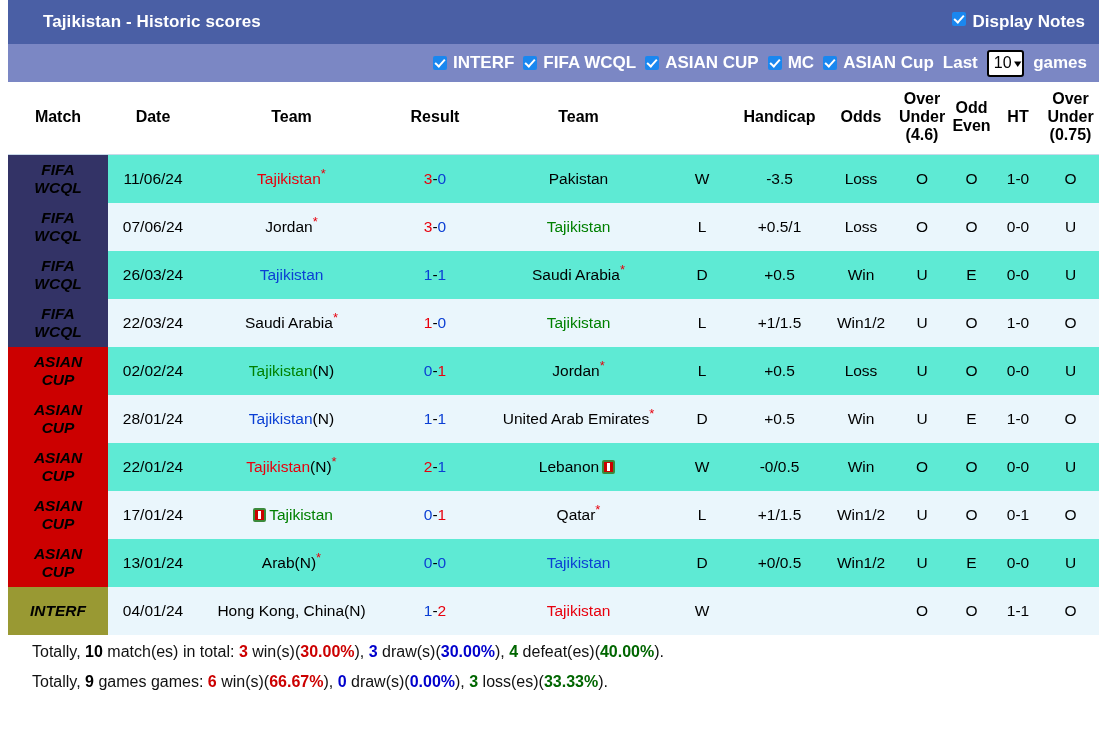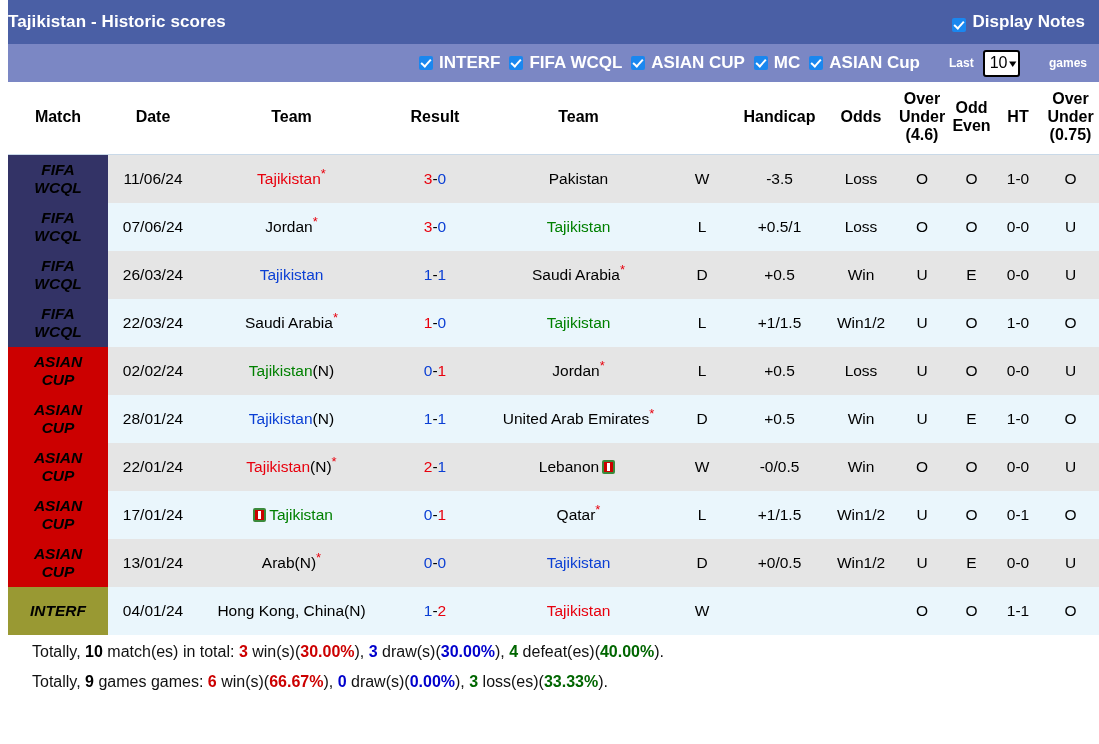--- a/index.html
+++ b/index.html
@@ -21,33 +21,33 @@
     background: #ffffff;
   }
 
   
   .titlebar {
     background: #4a5fa5;
     height: 44px;
     display: flex;
     align-items: center;
     justify-content: space-between;
-    padding: 0 14px 0 0;
+    padding: 0 14px 0 35px;
     box-sizing: border-box;
     border-left: 8px solid #ffffff;
   }
   .title-text {
     color: #ffffff;
     font-size: 17px;
     font-weight: bold;
     letter-spacing: 0.1px;
   }
   .notes-wrap {
     display: flex;
-    align-items: flex-end;
+    align-items: flex-start;
     gap: 7px;
   }
   .notes-label {
     color: #ffffff;
     font-size: 17px;
     font-weight: bold;
   }
 
   
   .cbx {
@@ -86,23 +86,22 @@
   .filter-item {
     display: flex;
     align-items: center;
     gap: 6px;
     color: #ffffff;
     font-size: 17px;
     font-weight: bold;
   }
   .last-label, .games-label {
     color: #ffffff;
-    font-size: 12px;
-    font-weight: bold;
-    margin-left: 20px;
+    font-size: 17px;
+    font-weight: bold;
   }
   .sel {
     background: #ffffff;
     border: 2px solid #000000;
     border-radius: 3px;
     font-size: 16px;
     font-family: "Liberation Sans", sans-serif;
     padding: 1px 2px 1px 5px;
     height: 27px;
     box-sizing: border-box;
@@ -136,21 +135,21 @@
     border-bottom: 1px solid #c9d9e8;
   }
   table.scores td {
     font-size: 15.5px;
     padding: 0;
     height: 48px;
     vertical-align: middle;
     text-align: center;
     color: #000000;
   }
-  tr.r-odd td { background: #e5e5e5; }
+  tr.r-odd td { background: #5eead4; }
   tr.r-even td { background: #eaf6fc; }
 
   td.league {
     color: #ffffff;
     font-weight: bold;
     font-size: 15.5px;
     line-height: 1.14;
     padding: 0;
     width: 100px;
     font-style: italic;

